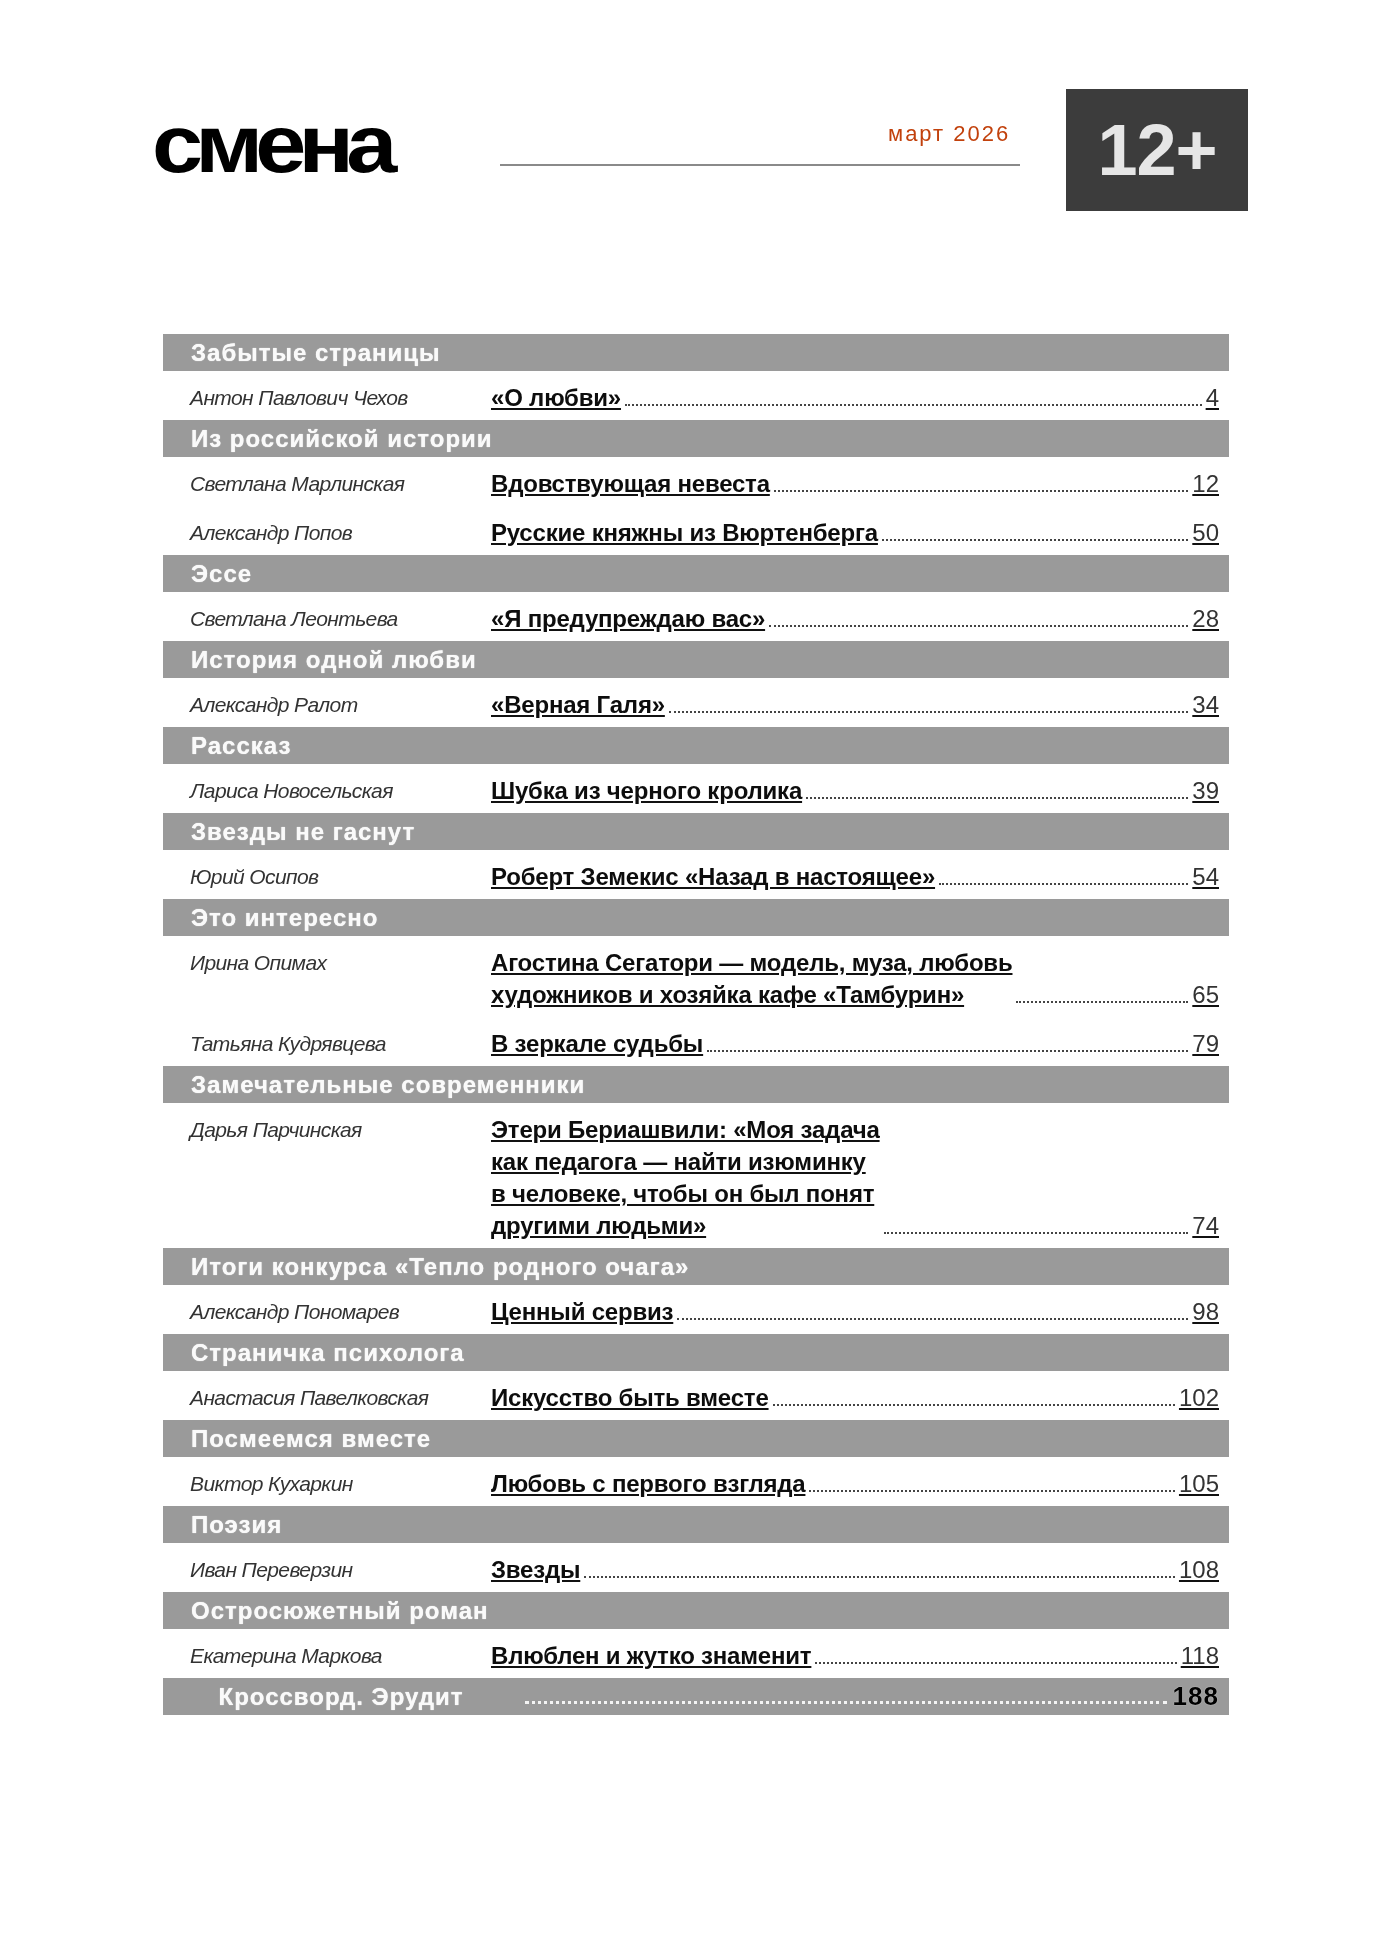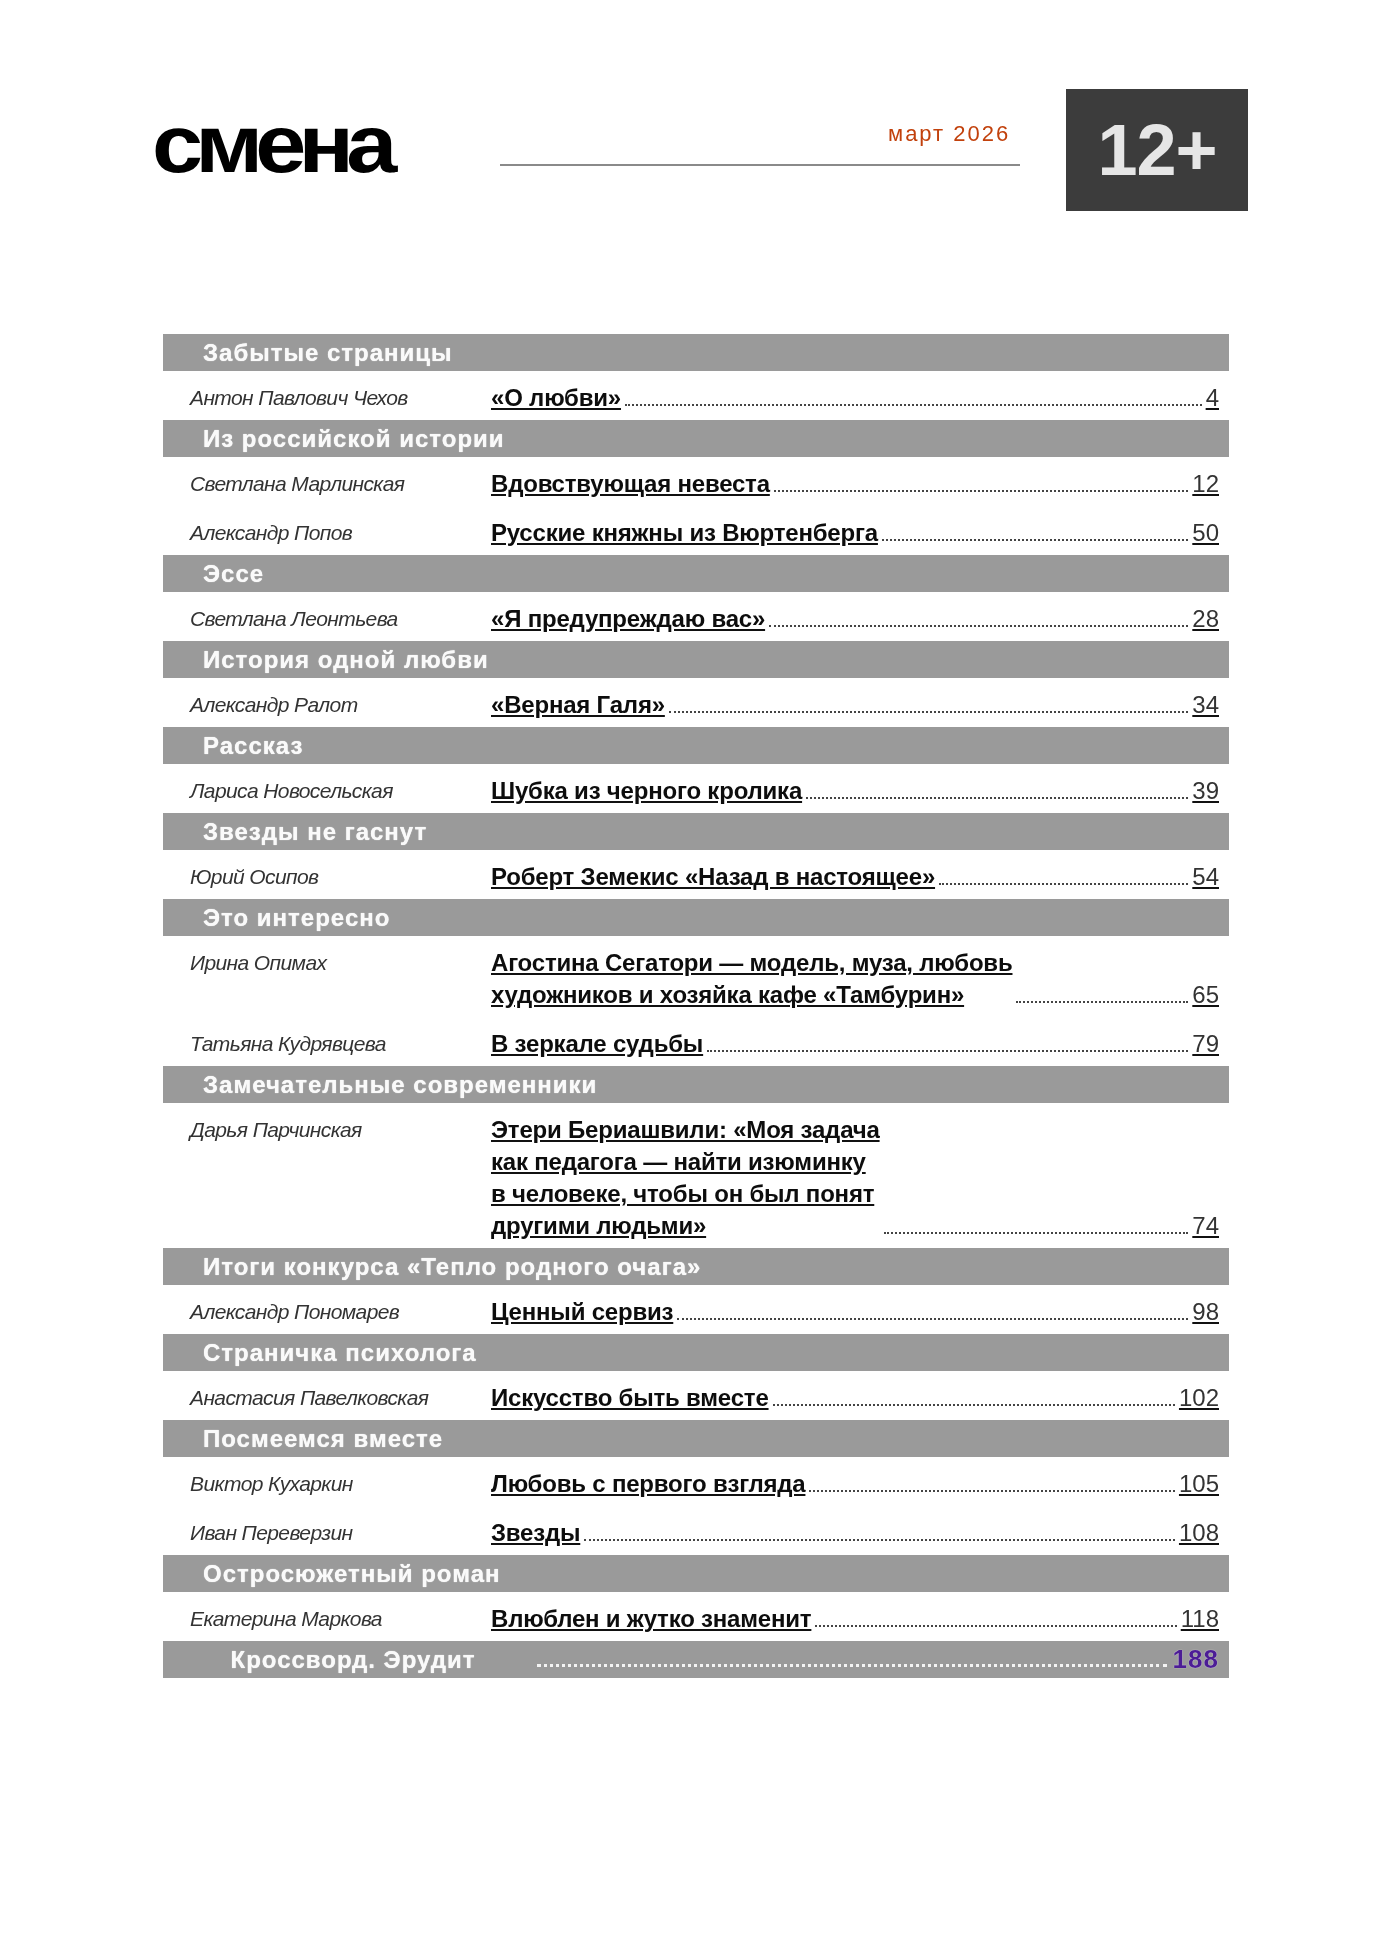--- a/index.html
+++ b/index.html
@@ -20,41 +20,41 @@
   }
   .age-badge {
     position: absolute; left: 1050px; top: 89px; width: 182px; height: 122px; background: #3c3c3c;
     color: #e6e6e6; font-weight: bold; font-size: 72px; display: flex; align-items: center; justify-content: center;
     letter-spacing: -1px;
     margin-left: 16px;
   }
   .toc { position: absolute; left: 163px; top: 334px; width: 1066px; }
   .section-bar {
     background: #9a9a9a; color: #fafafa; font-weight: bold; font-size: 24px; letter-spacing: 1px;
-    height: 37px; line-height: 37px; padding-left: 40px; position: relative;
+    height: 37px; line-height: 37px; padding-left: 28px; position: relative;
     text-shadow: 0 0 1px #fff;
   }
   .section-bar.last { display: flex; align-items: center; text-align: center; }
   .entry { position: relative; display: flex; align-items: flex-start; padding: 11px 0 6px 0; }
   .entry .author {
     width: 328px; padding-left: 27px; box-sizing: border-box;
     font-style: italic; font-size: 21px; color: #333; letter-spacing: -0.6px; padding-top: 4px;
   }
   .entry .title-wrap { flex: 1; display: flex; align-items: flex-end; padding-right: 10px; text-decoration: underline; }
   .entry .title {
     font-weight: bold; font-size: 24px; line-height: 32px; color: #0d0d0d; letter-spacing: -0.2px;
     white-space: pre-line;
   }
   .entry .leader {
     flex: 1; border-bottom: 2px dotted #444; margin: 0 4px 8px 4px; min-width: 20px;
   }
   .entry .page { font-size: 24px; line-height: 32px; color: #333; }
   .last .cw-label { width: 300px; }
   .last .leader { flex: 1; border-bottom: 3px dotted #f4f4f4; margin: 0 6px 0 34px; height: 12px; }
-  .last .page { color: #4c1d95; font-weight: bold; font-size: 26px; padding-right: 10px; }
+  .last .page { color: #000000; font-weight: bold; font-size: 26px; padding-right: 10px; }
 </style>
 </head>
 <body>
 
 <div class="masthead">
   <div class="logo">смена</div>
   <div class="head-rule"></div>
   <div class="issue-date">март 2026</div>
   <div class="age-badge">12+</div>
 </div>
@@ -172,20 +172,21 @@
     </div>
     <div class="section-bar">Посмеемся вместе</div>
     <div class="entry">
       <div class="author">Виктор Кухаркин</div>
       <div class="title-wrap">
         <span class="title">Любовь с первого взгляда</span>
         <span class="leader"></span>
         <span class="page">105</span>
       </div>
     </div>
+    <div class="section-bar">Поэзия</div>
     <div class="entry">
       <div class="author">Иван Переверзин</div>
       <div class="title-wrap">
         <span class="title">Звезды</span>
         <span class="leader"></span>
         <span class="page">108</span>
       </div>
     </div>
     <div class="section-bar">Остросюжетный роман</div>
     <div class="entry">

